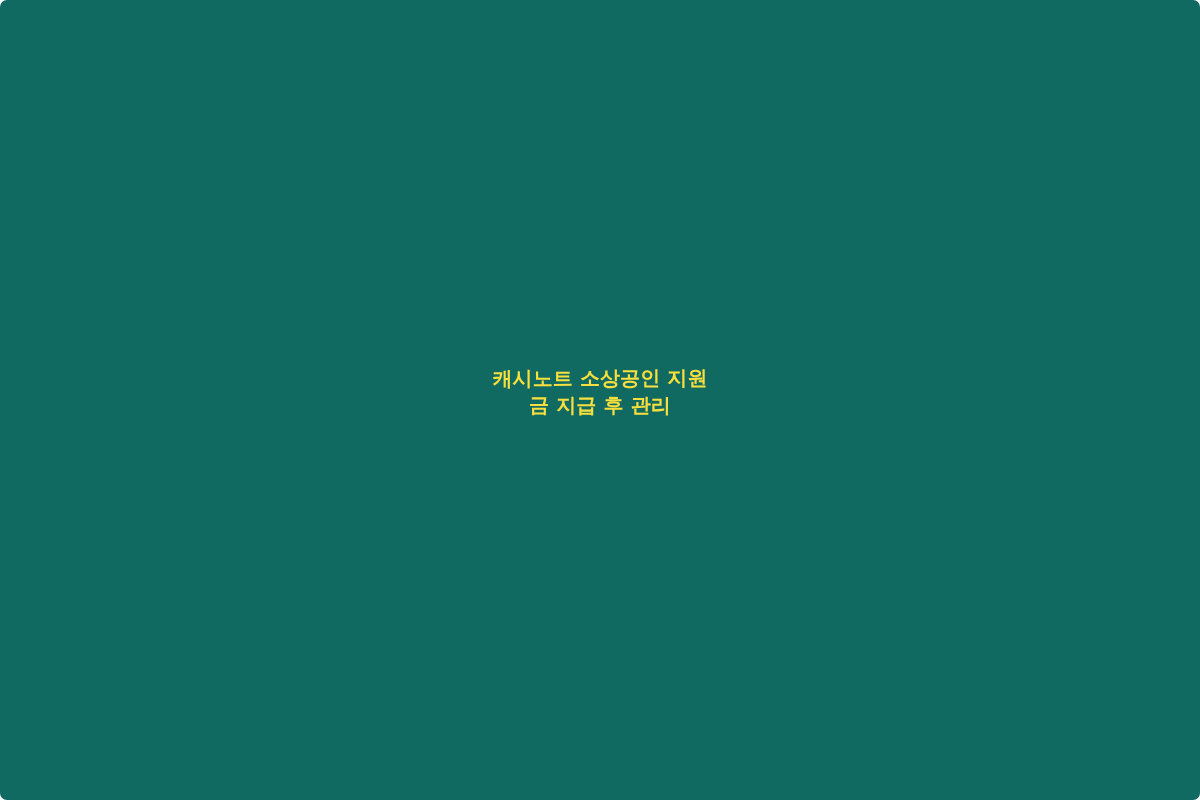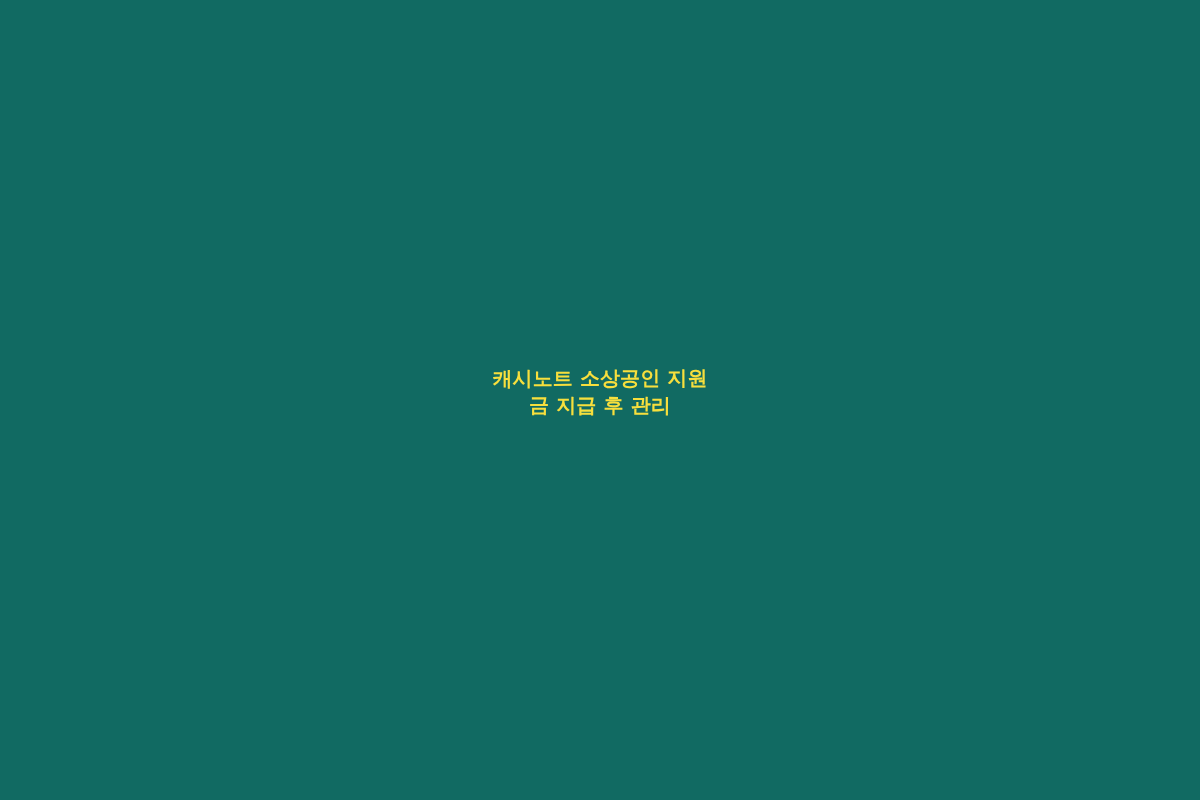--- a/index.html
+++ b/index.html
@@ -19,20 +19,21 @@
     position: relative;
     width: 1200px;
     height: 800px;
     box-sizing: border-box;
     display: flex;
     flex-direction: column;
     align-items: center;
     justify-content: center;
     background: #116A62;
     overflow: hidden;
+    border-radius: 7px;
   }
 
   #title-block {
     width: 100%;
     display: flex;
     flex-direction: column;
     align-items: center;
     justify-content: center;
     padding: 0 40px;
     box-sizing: border-box;

